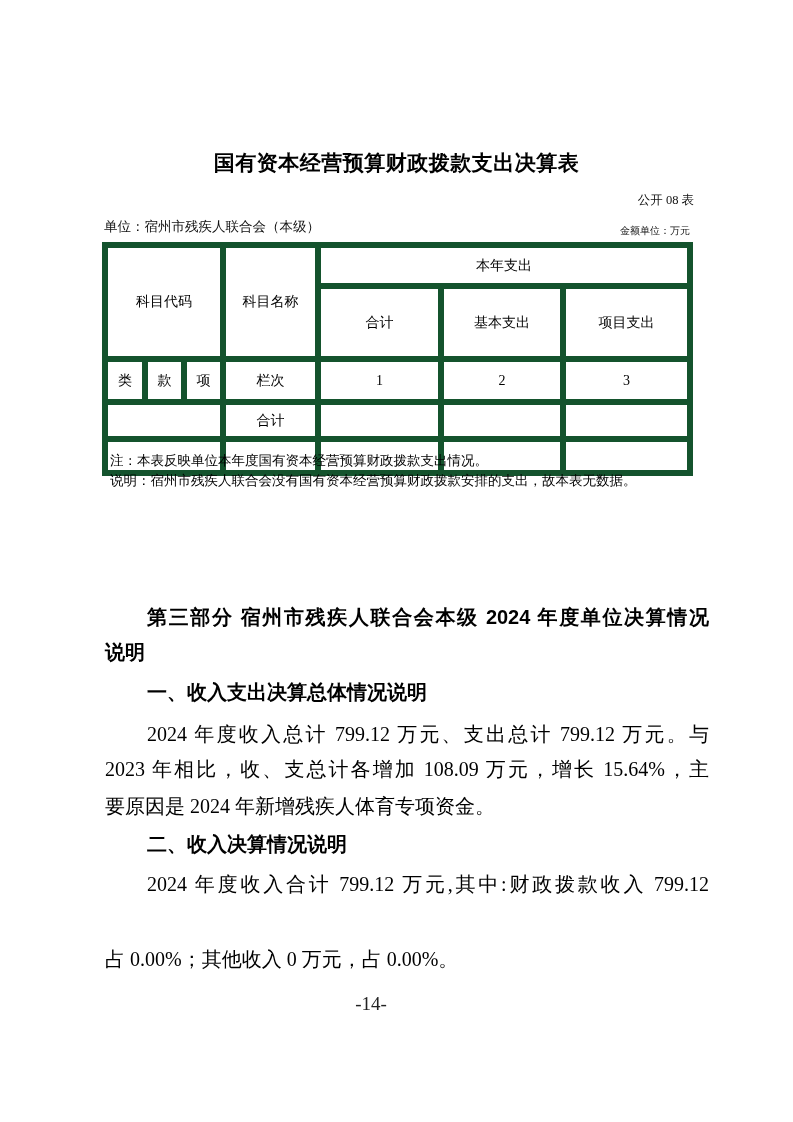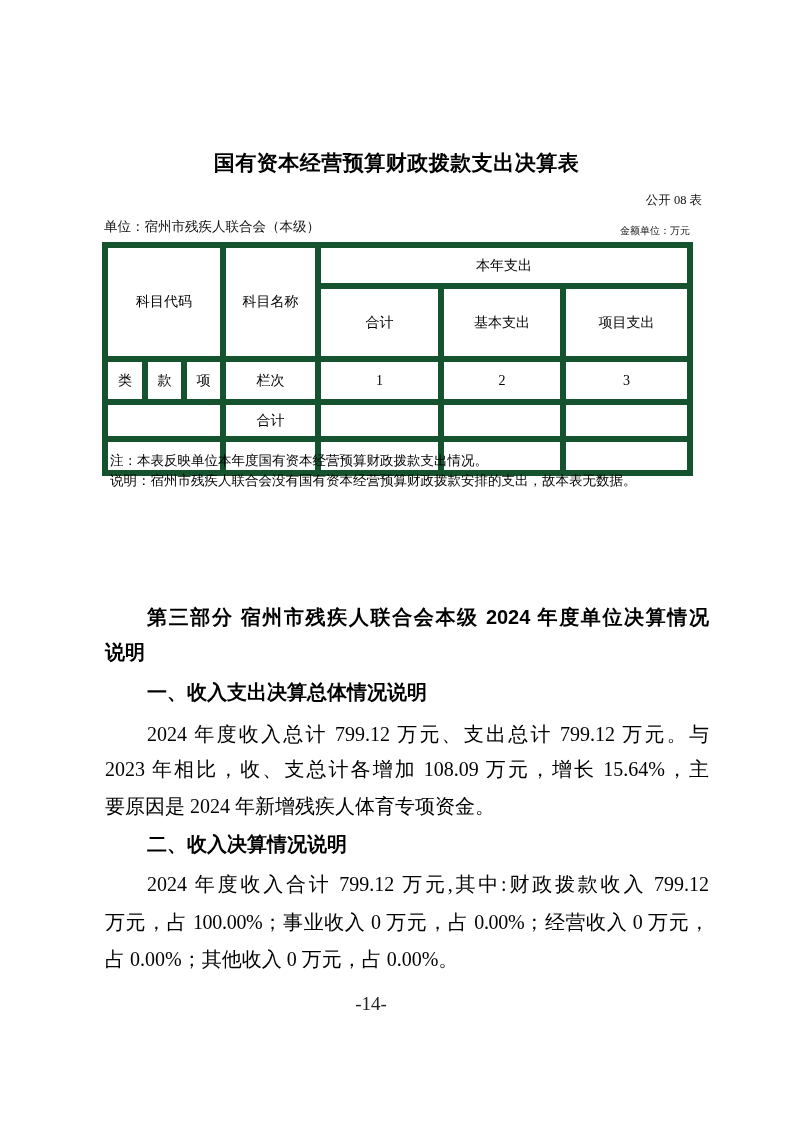--- a/index.html
+++ b/index.html
@@ -7,21 +7,21 @@
     position:relative; width:793px; height:1122px; background:#ffffff;
     font-family:"Liberation Serif", serif; color:#111;
     overflow:hidden;
   }
   
   .doc-title {
     position:absolute; top:149px; left:0; width:793px;
     text-align:center; font-family:"Liberation Sans", sans-serif;
     font-weight:bold; font-size:21px; letter-spacing:0.5px; color:#000;
   }
-  .pub-code  { position:absolute; top:192px; right:91px; font-size:12.5px; }
+  .pub-code  { position:absolute; top:192px; right:99px; font-size:12.5px; }
   .unit-label{ position:absolute; top:218px; left:104px;  font-size:13.5px; }
   .amt-unit  { position:absolute; top:224px; right:103px; font-size:10px; }
   
   table.acct {
     position:absolute; top:242px; left:102px; width:585px;
     border-collapse:collapse; table-layout:fixed;
     font-size:14px; color:#000;
   }
   table.acct td {
     border:6px solid #14532d; text-align:center; vertical-align:middle;
@@ -124,18 +124,17 @@
   <div class="line hd just indent t-st1">第三部分 宿州市残疾人联合会本级 2024 年度单位决算情况</div>
   <div class="line hd indent t-h1">一、收入支出决算总体情况说明</div>
 
   <div class="line hd t-st2">说明</div>
   <div class="line just indent t-p1a">2024 年度收入总计 799.12 万元、支出总计 799.12 万元。与</div>
   <div class="line just t-p1b">2023 年相比，收、支总计各增加 108.09 万元，增长 15.64%，主</div>
   <div class="line t-p1c">要原因是 2024 年新增残疾人体育专项资金。</div>
 
   <div class="line hd indent t-h2">二、收入决算情况说明</div>
   <div class="line just indent t-p2a">2024 年度收入合计 799.12 万元,其中:财政拨款收入 799.12</div>
-  <div class="line just tight t-p2b">万元，占 100.00%；事业收入 0 万元，占 0.00%；经营收入 0 万元，</div>
   <div class="line t-p2c">占 0.00%；其他收入 0 万元，占 0.00%。</div>
 
   <div class="pageno">-14-</div>
 
 </div>
 
 </body></html>

